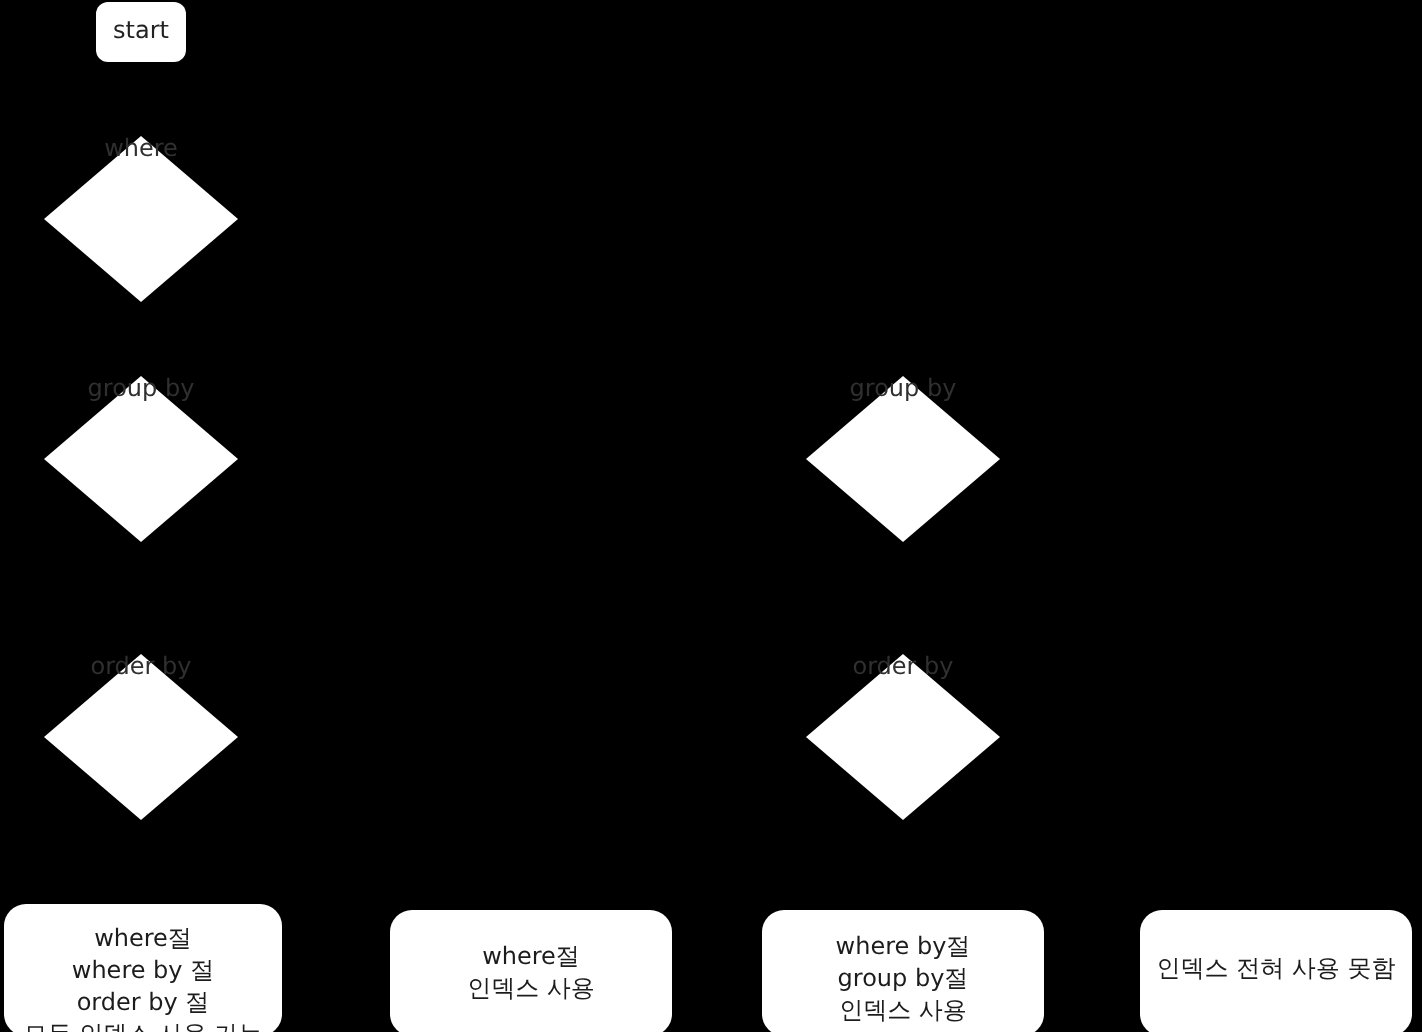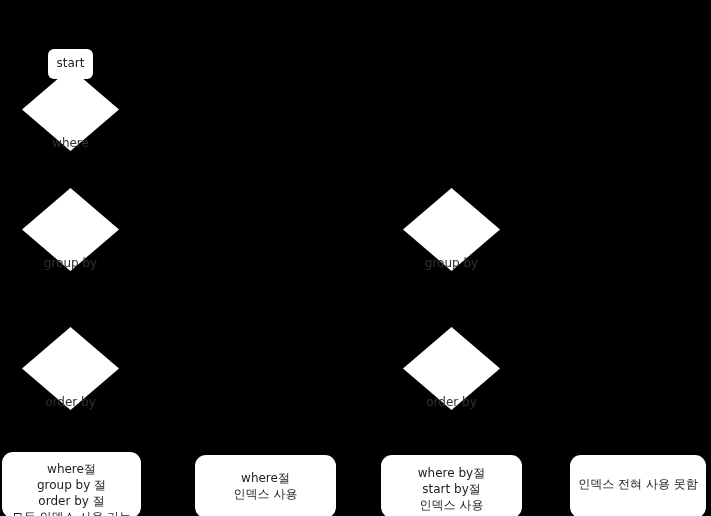--- a/index.html
+++ b/index.html
@@ -28,21 +28,21 @@
     font-size: 12px;
     line-height: 1.15;
     text-align: center;
     box-sizing: border-box;
   }
 
   
   .node-diamond {
     position: absolute;
     display: flex;
-    align-items: flex-end;
+    align-items: flex-start;
     justify-content: center;
   }
   .node-diamond .diamond-shape {
     position: absolute;
     left: 0;
     top: 0;
     width: 100%;
     height: 100%;
     background: #ffffff;
     clip-path: polygon(50% 0%, 100% 50%, 50% 100%, 0% 50%);
@@ -76,21 +76,21 @@
   .node-result .result-line {
     display: block;
     white-space: nowrap;
   }
 </style>
 </head>
 <body>
 
 <div id="canvas">
 
-  <div class="node-start" style="left:48px; top:1px; width:45px; height:30px;margin-top:48px;">
+  <div class="node-start" style="left:48px; top:1px; width:45px; height:30px;">
     <span>start</span>
   </div>
 
   <div class="node-diamond" style="left:22px; top:68px; width:97px; height:83px;">
     <span class="diamond-shape"></span>
     <span class="diamond-label">where</span>
   </div>
 
   <div class="node-diamond" style="left:22px; top:188px; width:97px; height:83px;">
     <span class="diamond-shape"></span>
@@ -107,33 +107,33 @@
     <span class="diamond-label">group by</span>
   </div>
 
   <div class="node-diamond" style="left:403px; top:327px; width:97px; height:83px;">
     <span class="diamond-shape"></span>
     <span class="diamond-label">order by</span>
   </div>
 
   <div class="node-result" style="left:2px; top:452px; width:139px; height:66px;">
     <span class="result-line">where절</span>
-    <span class="result-line">group by 절</span>
+    <span class="result-line">where by 절</span>
     <span class="result-line">order by 절</span>
     <span class="result-line">모두 인덱스 사용 가능</span>
   </div>
 
   <div class="node-result" style="left:195px; top:455px; width:141px; height:63px; padding-top:16px;">
     <span class="result-line">where절</span>
     <span class="result-line">인덱스 사용</span>
   </div>
 
   <div class="node-result" style="left:381px; top:455px; width:141px; height:63px; padding-top:11px;">
     <span class="result-line">where by절</span>
-    <span class="result-line">start by절</span>
+    <span class="result-line">group by절</span>
     <span class="result-line">인덱스 사용</span>
   </div>
 
   <div class="node-result" style="left:570px; top:455px; width:136px; height:63px; padding-top:22px;">
     <span class="result-line">인덱스 전혀 사용 못함</span>
   </div>
 
 </div>
 
 </body></html>

